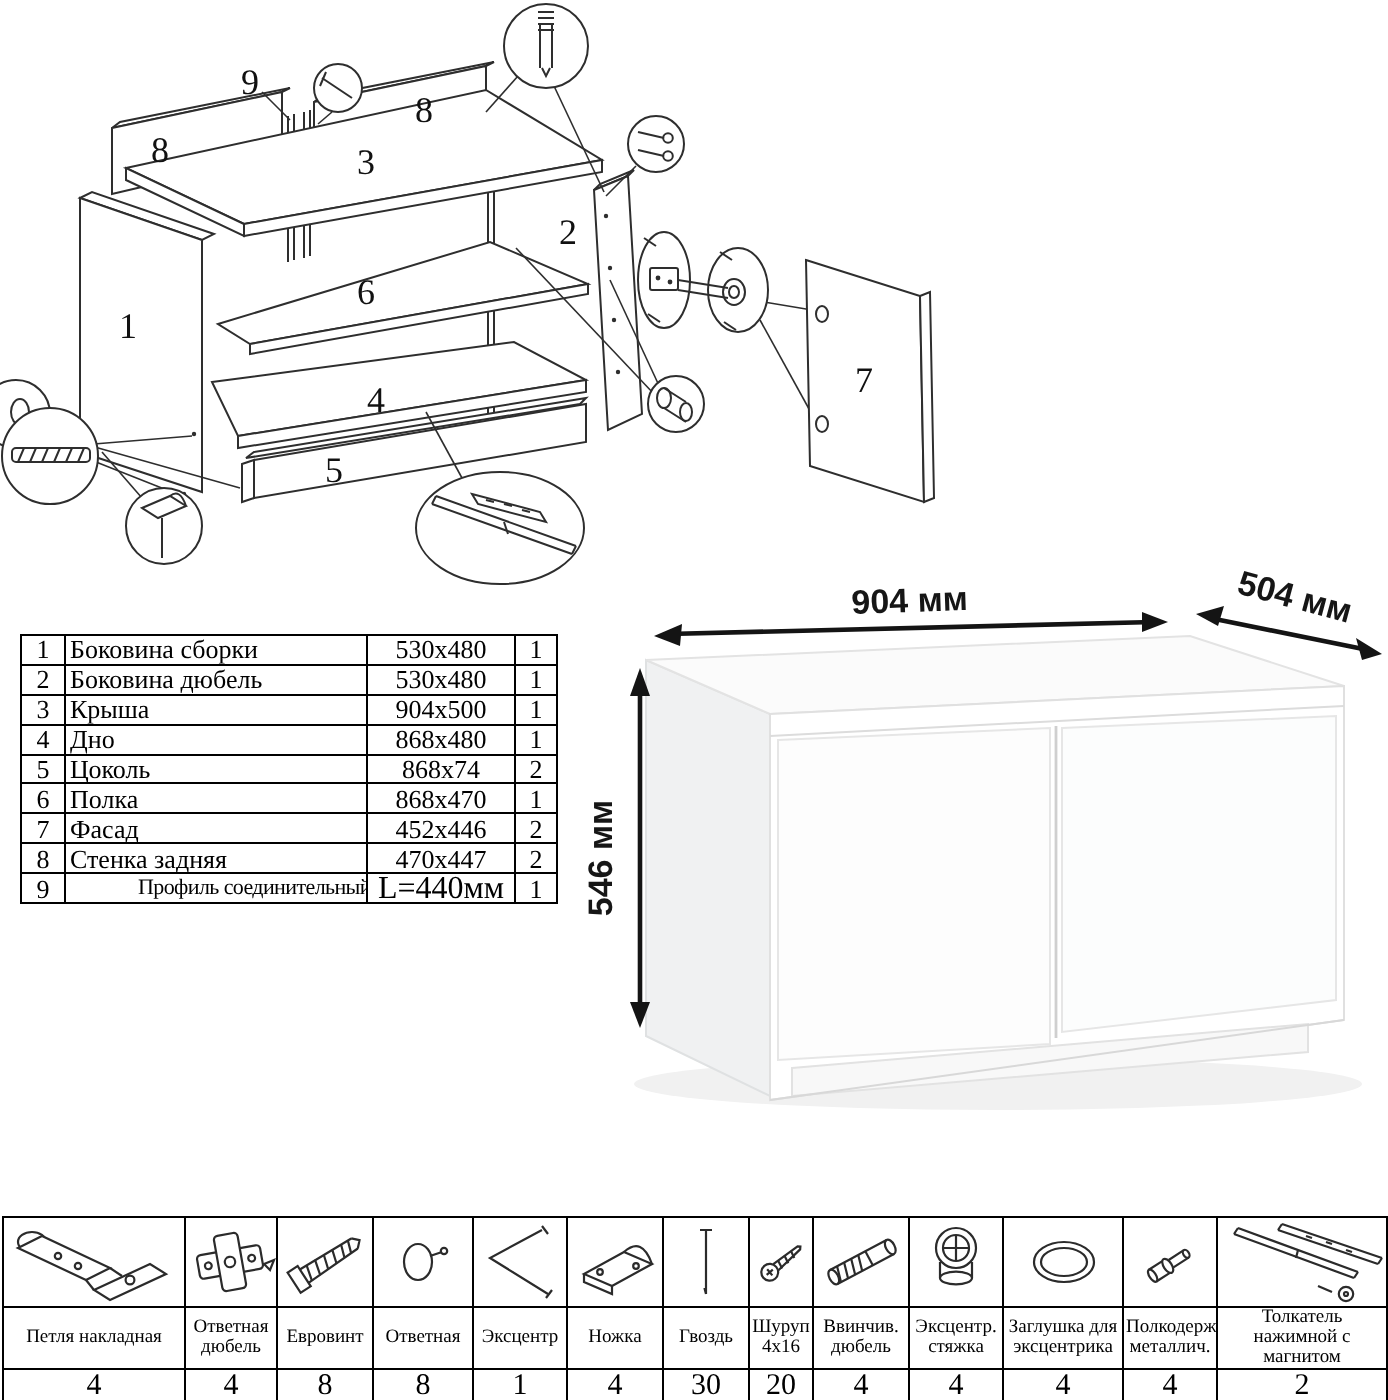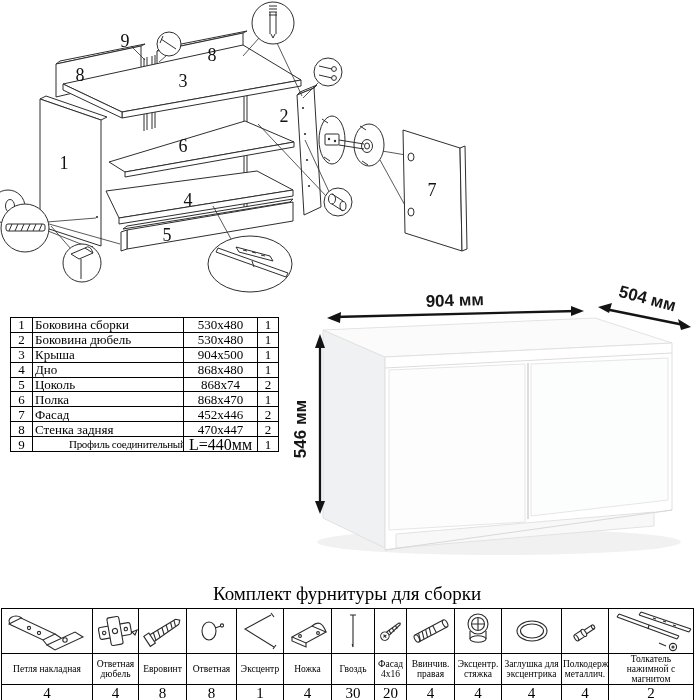--- a/index.html
+++ b/index.html
@@ -289,21 +289,20 @@
     </g>
 
     <g>
       <line x1="26" y1="62" x2="26" y2="227" stroke="#141414" stroke-width="2.3"></line>
       <polygon points="26,54 21,68 31,68" fill="#141414"></polygon>
       <polygon points="26,234 21,221 31,221" fill="#141414"></polygon>
       <text class="dim-text" x="12" y="149" text-anchor="middle" transform="rotate(-90 12 149)">546 мм</text>
     </g>
   </svg>
 
-  <div class="kit-title">Комплект фурнитуры для сборки</div>
 
   <table class="kit-table">
     <colgroup>
       <col style="width:91px">
         <col style="width:46px">
         <col style="width:48px">
         <col style="width:50px">
       <col style="width:47px">
         <col style="width:48px">
         <col style="width:43px">
@@ -435,22 +434,22 @@
           </td>
       </tr>
       <tr class="names">
         <td>Петля накладная</td>
         <td>Ответная дюбель</td>
         <td>Евровинт</td>
         <td>Ответная</td>
         <td>Эксцентр</td>
         <td>Ножка</td>
         <td>Гвоздь</td>
-        <td>Фасад 4x16</td>
-        <td>Ввинчив. правая</td>
+        <td>Шуруп 4x16</td>
+        <td>Ввинчив. дюбель</td>
         <td>Эксцентр. стяжка</td>
         <td>Заглушка для эксцентрика</td>
         <td>Полкодерж. металлич.</td>
         <td>Толкатель нажимной с магнитом</td>
       </tr>
       <tr class="qtys">
         <td>4</td>
         <td>4</td>
         <td>8</td>
         <td>8</td>

